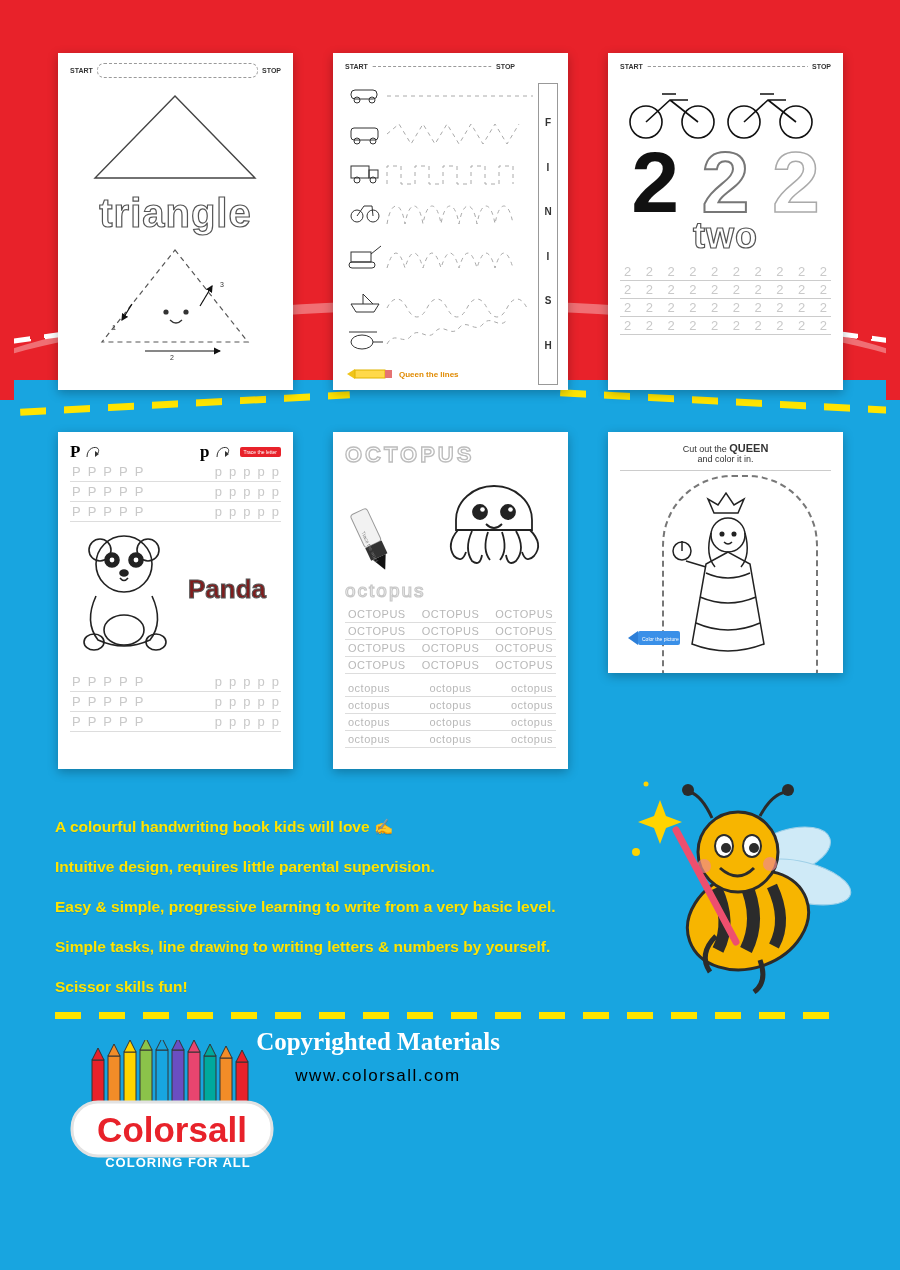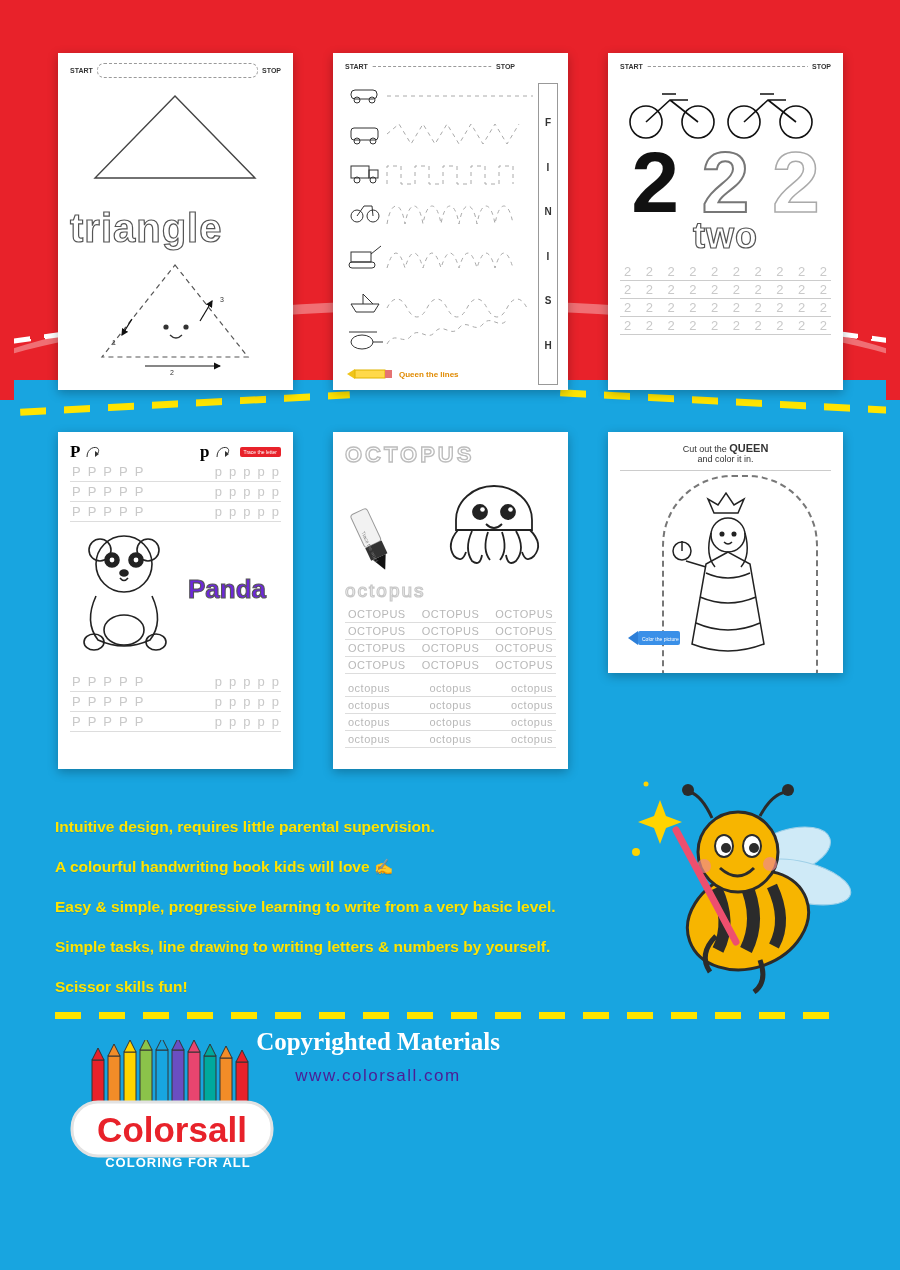--- a/index.html
+++ b/index.html
@@ -64,21 +64,21 @@
   #bullets p{margin:0 0 22px 0;color:#ffe400;font-size:15.5px;font-weight:bold;
      text-shadow:0 1px 0 rgba(0,0,0,.12);}
 
   
   #bee{position:absolute;right:40px;top:760px;width:240px;height:250px;}
 
   
   #divider{left:55px;top:1012px;width:790px;}
   #copyright{position:absolute;left:0;top:1028px;width:756px;text-align:center;}
   #copyright .big{font-family:"Liberation Serif",serif;font-weight:bold;font-size:25px;color:#fff;}
-  #copyright .url{font-size:17px;color:#4c1d95;letter-spacing:1.5px;margin-top:10px;}
+  #copyright .url{font-size:17px;color:#000000;letter-spacing:1.5px;margin-top:10px;}
 
   #logo{position:absolute;left:58px;top:1040px;width:240px;height:150px;}
   #logo-text{position:absolute;left:58px;top:1155px;width:240px;text-align:center;
      color:#fff;font-size:13px;font-weight:bold;letter-spacing:1px;}
 </style>
 </head>
 <body>
 
 <div id="bg-red"></div>
 <div id="bg-blue"></div>
@@ -93,21 +93,21 @@
     <div class="startstop">
       <span>START</span>
       <span class="line"></span>
       <span>STOP</span>
     </div>
 
     <svg width="211" height="95" style="display:block;margin:12px auto 0;">
       <polygon points="105,6 185,88 25,88" fill="#fff" stroke="#444" stroke-width="1.4"></polygon>
     </svg>
 
-    <div style="text-align:left;margin-top:21px;">
+    <div style="text-align:center;margin-top:6px;">
       <span class="word-outline">triangle</span>
     </div>
 
     <svg width="211" height="120" style="display:block;margin:6px auto 0;">
       <polygon points="105,8 178,100 32,100" fill="none" stroke="#555" stroke-width="1.2" stroke-dasharray="5 4"></polygon>
       <circle cx="96" cy="70" r="2.6" fill="#333"></circle>
         <circle cx="116" cy="70" r="2.6" fill="#333"></circle>
       <path d="M100 78 q6 6 12 0" stroke="#333" fill="none" stroke-width="1.3"></path>
       <path d="M62 62 L52 78" stroke="#111" stroke-width="1.2" marker-end="url(#ah)"></path>
       <defs>
@@ -367,21 +367,21 @@
           <circle cx="42" cy="34" r="2.4" fill="#fff" stroke="none"></circle>
             <circle cx="66" cy="34" r="2.4" fill="#fff" stroke="none"></circle>
           <ellipse cx="54" cy="47" rx="4" ry="3" fill="#222"></ellipse>
           <path d="M50 52 q4 5 8 0"></path>
           <path d="M26 70 q-12 26 2 44 q26 12 52 0 q14 -18 2 -44"></path>
           <ellipse cx="54" cy="104" rx="20" ry="15"></ellipse>
           <ellipse cx="24" cy="116" rx="10" ry="8"></ellipse>
             <ellipse cx="86" cy="116" rx="10" ry="8"></ellipse>
         </g>
       </svg>
-      <span style="position:absolute;left:118px;top:52px;font-size:26px;color:#6d28d9;-webkit-text-stroke:1.1px #555;font-weight:bold;">Panda</span>
+      <span style="position:absolute;left:118px;top:52px;font-size:26px;color:#7f1d1d;-webkit-text-stroke:1.1px #555;font-weight:bold;">Panda</span>
     </div>
 
     <div>
       <div class="prow">
         <span class="grp">
           <span class="pcell">P</span>
           <span class="pcell">P</span>
           <span class="pcell">P</span>
           <span class="pcell">P</span>
           <span class="pcell">P</span>
@@ -542,25 +542,25 @@
         <text x="14" y="16" font-size="5" fill="#fff">Color the picture</text>
       </svg>
       <div style="position:absolute;left:52px;top:208px;width:140px;height:36px;border:2px solid #555;border-radius:18px;display:flex;align-items:center;justify-content:center;">
         <span style="font-size:26px;color:#fff;-webkit-text-stroke:1.1px #555;font-weight:bold;">Queen</span>
       </div>
     </div>
   </div>
 </div>
 
 <div id="bullets">
-  <p>Intuitive design, requires little parental supervision.</p>
   <p>
     <span>A colourful handwriting book kids will love</span>
     <span style="color:#ffe400;">✍</span>
   </p>
+  <p>Intuitive design, requires little parental supervision.</p>
   <p>Easy &amp; simple, progressive learning to write from a very basic level.</p>
   <p>Simple tasks, line drawing to writing letters &amp; numbers by yourself.</p>
   <p>Scissor skills fun!</p>
 </div>
 
 <svg id="bee" viewBox="0 0 240 250">
 
   <g>
     <polygon points="40,40 46,56 62,62 46,68 40,84 34,68 18,62 34,56" fill="#ffd400"></polygon>
     <circle cx="16" cy="92" r="4" fill="#ffd400"></circle>

